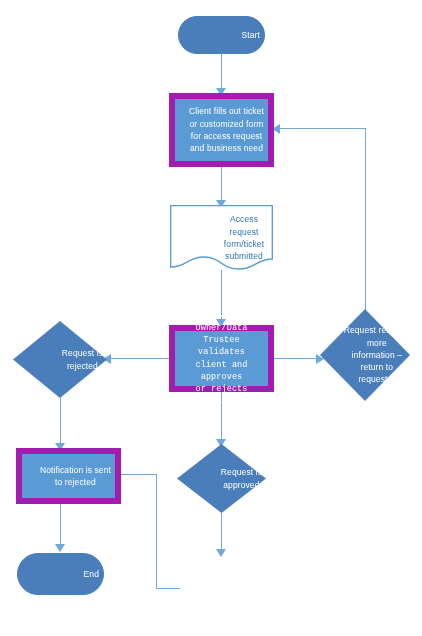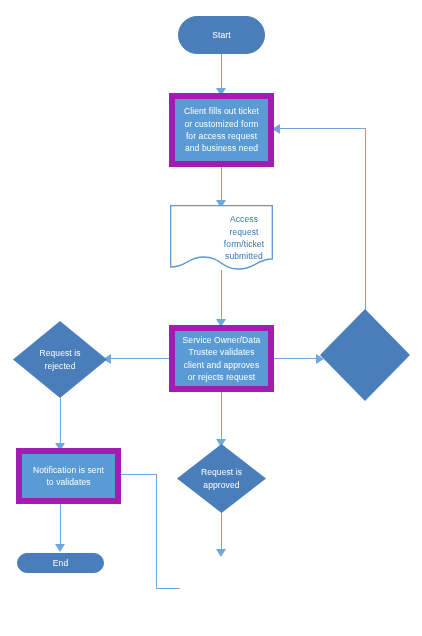--- a/index.html
+++ b/index.html
@@ -13,21 +13,21 @@
     height: 636px;
     background: #ffffff;
     overflow: hidden;
     font-family: "Liberation Sans", sans-serif;
   }
   .node {
     position: absolute;
     box-sizing: border-box;
     display: flex;
     align-items: center;
-    justify-content: center;
+    justify-content: flex-end;
     text-align: center;
     color: #ffffff;
     font-size: 8.5px;
     line-height: 1.45;
     letter-spacing: 0.1px;
     z-index: 3;
   }
   .node .txt {
     display: block;
     padding: 0 4px;
@@ -161,52 +161,57 @@
 
   <div class="node document" style="left:170px; top:205px; width:103px; height:66px;">
     <svg class="doc-shape" viewBox="0 0 103 66" preserveAspectRatio="none">
       <path d="M0.7,0.7 L102.3,0.7 L102.3,54 C86,54 86,64 69,64 C51,64 51,52 34,52 C17,52 17,62 0.7,62 Z" fill="#ffffff" stroke="#5b9bd5" stroke-width="1.3"></path>
     </svg>
     <span class="txt">Access request
 form/ticket
 submitted</span>
   </div>
 
-  <div class="node process" style="left:169px; top:325px; width:105px; height:67px;">
+  <div class="node process" style="left:169px; top:325px; width:105px; height:67px;font-family:Liberation Mono, monospace;">
     <span class="txt">Service Owner/Data
 Trustee validates
 client and approves
 or rejects request</span>
   </div>
 
   <div class="node decision" style="left:13px; top:321px; width:94px; height:77px;">
     <svg class="dia-shape" viewBox="0 0 94 77" preserveAspectRatio="none">
       <polygon points="47,0 94,38.5 47,77 0,38.5" fill="#4a7ebb"></polygon>
     </svg>
     <span class="txt">Request is
 rejected</span>
   </div>
 
   <div class="node decision" style="left:320px; top:309px; width:90px; height:92px; font-size:8.5px;">
     <svg class="dia-shape" viewBox="0 0 90 92" preserveAspectRatio="none">
       <polygon points="45,0 90,46 45,92 0,46" fill="#4a7ebb"></polygon>
     </svg>
+    <span class="txt" style="padding:0;">Request requires
+more
+information –
+return to
+requester</span>
   </div>
 
   <div class="node process" style="left:16px; top:448px; width:105px; height:56px;">
     <span class="txt">Notification is sent
-to validates</span>
+to rejected</span>
   </div>
 
   <div class="node decision" style="left:177px; top:444px; width:89px; height:69px;">
     <svg class="dia-shape" viewBox="0 0 89 69" preserveAspectRatio="none">
       <polygon points="44.5,0 89,34.5 44.5,69 0,34.5" fill="#4a7ebb"></polygon>
     </svg>
     <span class="txt">Request is
 approved</span>
   </div>
 
-  <div class="node terminator" style="left:17px; top:553px; width:87px; height:20px;">
+  <div class="node terminator" style="left:17px; top:553px; width:87px; height:42px;">
     <span class="txt">End</span>
   </div>
 
 
 </div>
 
 </body></html>

